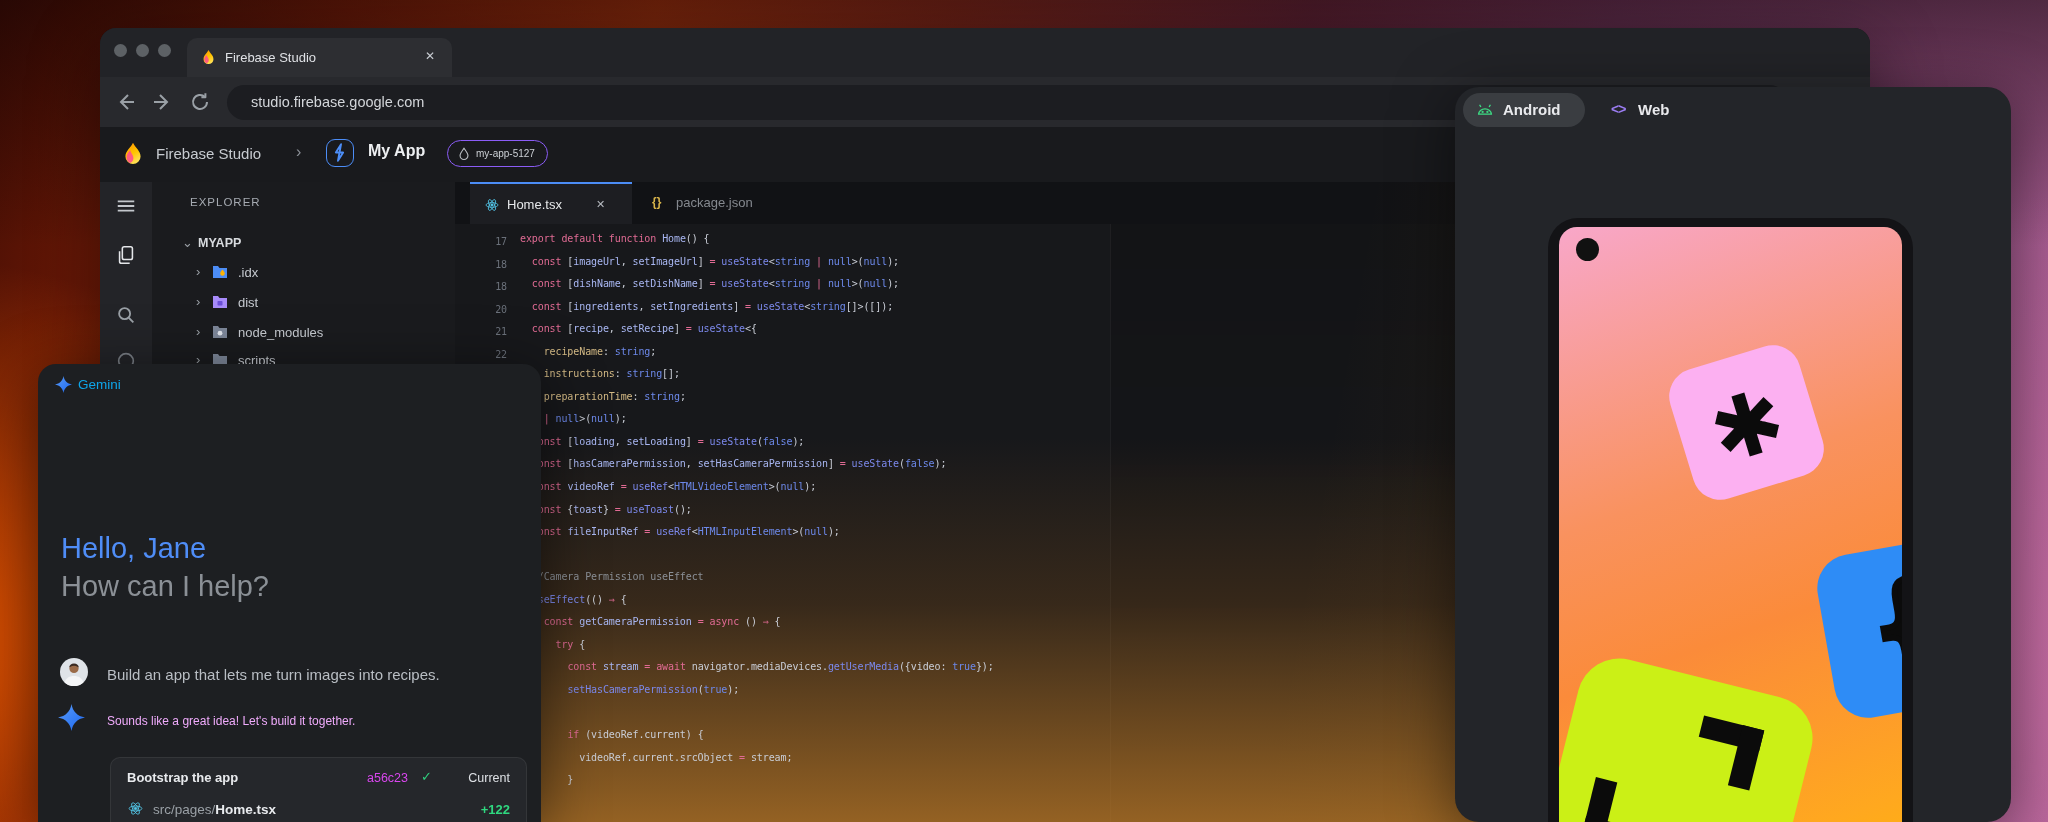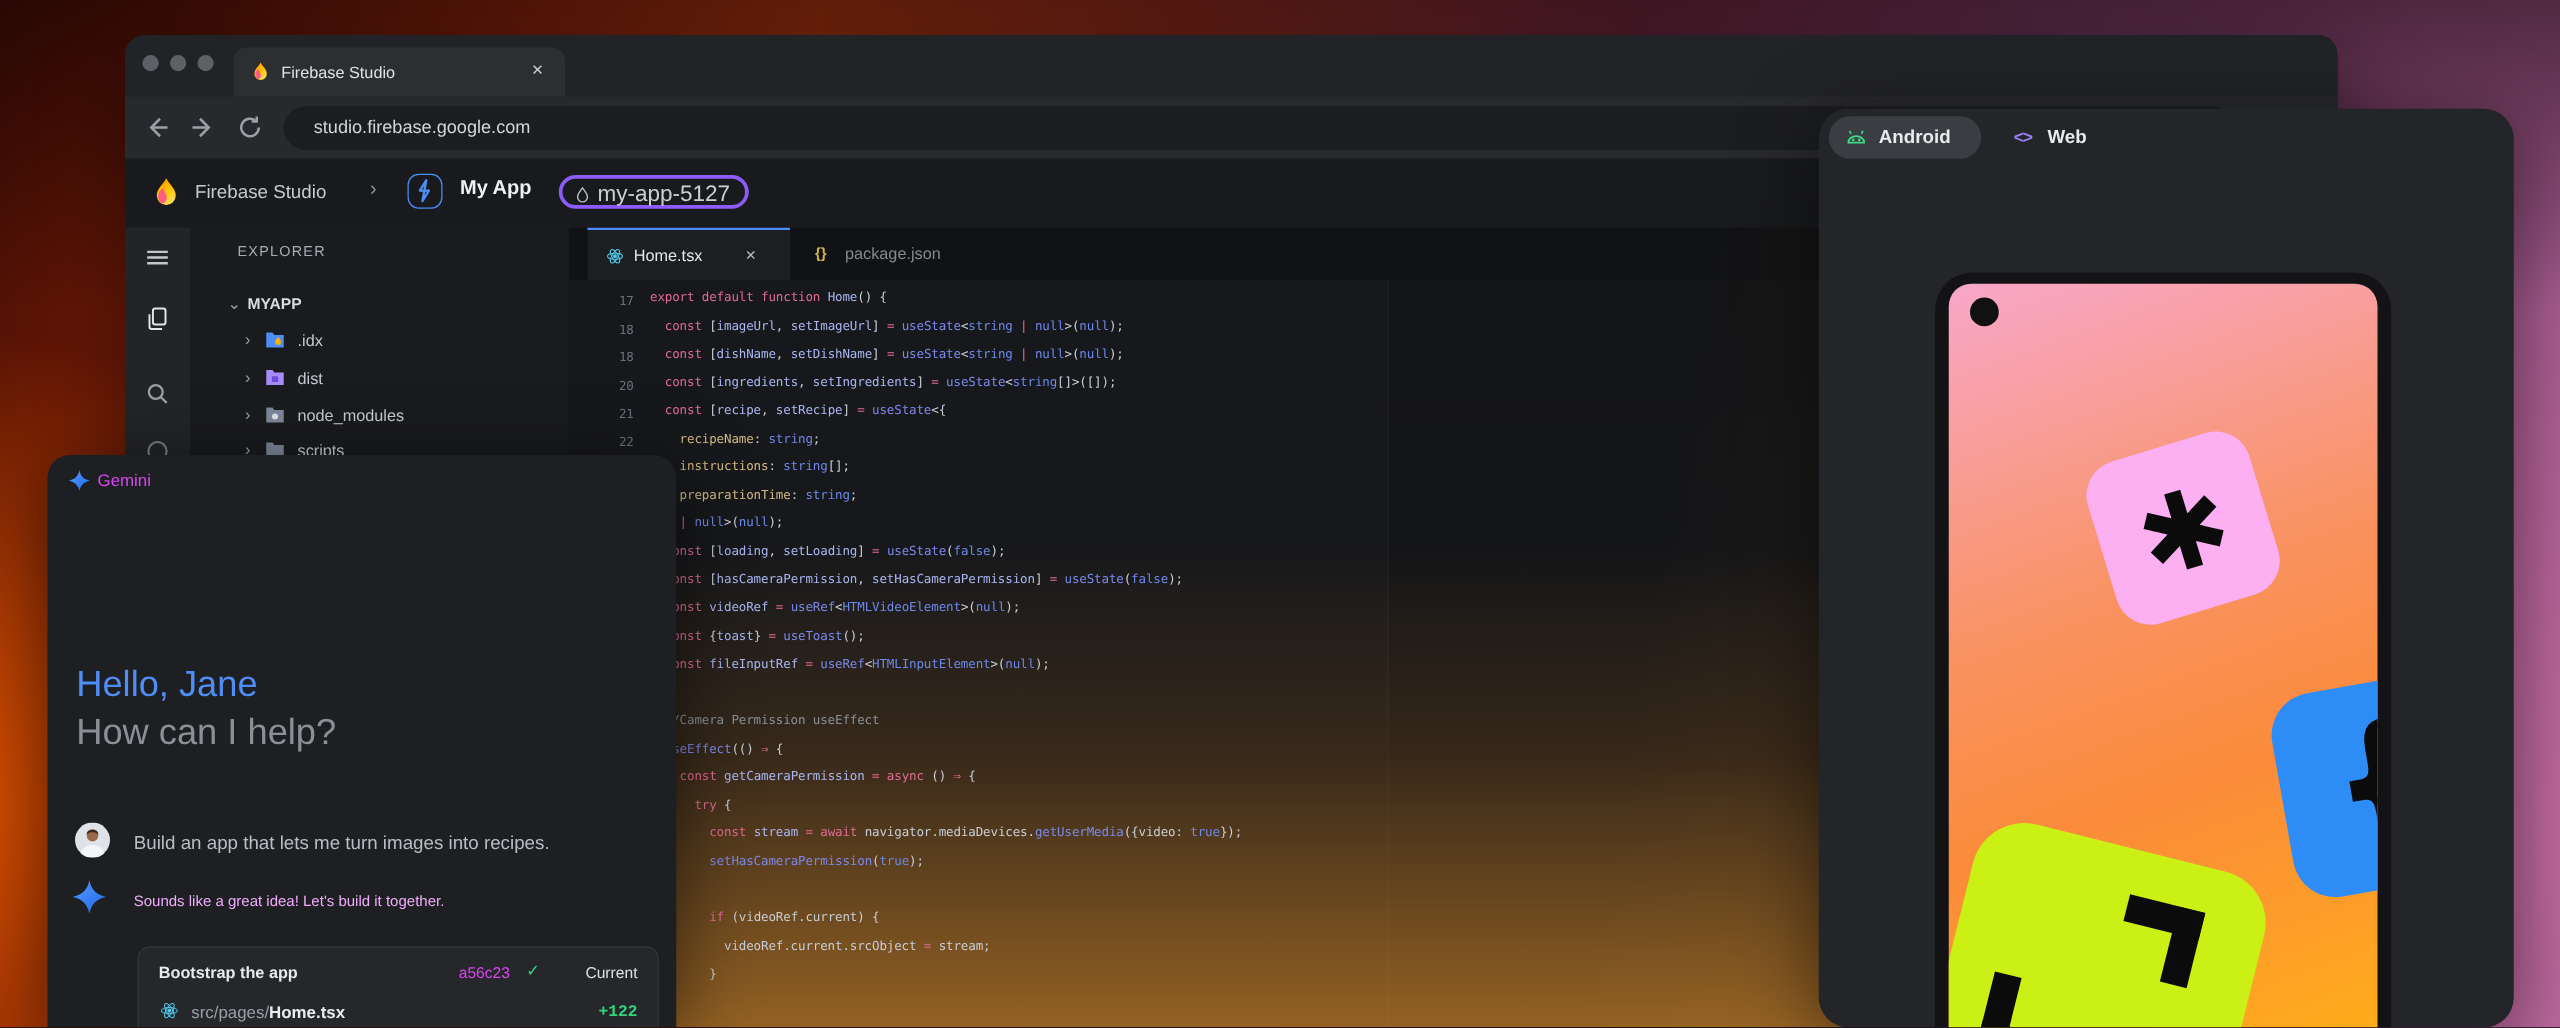--- a/index.html
+++ b/index.html
@@ -26,22 +26,22 @@
   .toolbar { left:0; top:49px; width:100%; height:50px; background:#28292d; }
   .nav-ic { top:13px; width:24px; height:24px; color:#9aa0a6; }
   .urlpill { left:127px; top:8px; width:1560px; height:35px; border-radius:18px; background:#1c1d21; }
   .urltext { left:24px; top:9px; font-size:14.5px; color:#d3d6da; }
 
   .appheader { left:0; top:99px; width:100%; height:55px; background:#191a1d; }
   .brand { left:56px; top:18px; font-size:15px; color:#c7cbd0; }
   .crumb-sep { left:196px; top:16px; font-size:16px; color:#8b9097; }
   .protoicon { left:226px; top:12px; width:28px; height:28px; border:1.6px solid #4c8df6; border-radius:9px; }
   .projname { left:268px; top:15px; font-size:16px; font-weight:700; color:#eef0f2; }
-  .projpill { left:347px; top:13px; height:27px; padding:0 12px 16px 28px; border:3px solid #8b5cf6; border-radius:14px;
-    font-size:18px; color:#ccd0d5; line-height:25px; }
+  .projpill { left:347px; top:13px; height:27px; padding:0 12px 16px 28px; border:1px solid #8b5cf6; border-radius:14px;
+    font-size:10px; color:#ccd0d5; line-height:25px; }
 
   
   .activitybar { left:0; top:154px; width:52px; height:640px; background:#232428; }
   .act-ind { left:0; top:197px; width:3px; height:64px; background:#7b87f0; border-radius:0 2px 2px 0; }
   .act-ic { left:15px; width:22px; height:22px; color:#d2d5da; }
   .explorer { left:52px; top:154px; width:303px; height:640px; background:#1a1b1e; }
   .exp-title { left:38px; top:14px; font-size:11.5px; letter-spacing:1px; color:#a6abb2; }
   .tree-row { left:0; height:28px; width:100%; color:#c6cad0; font-size:13px; }
   .tr-chev { position:absolute; color:#9aa0a6; font-size:13px; top:5px; }
   .tr-label { position:absolute; top:6px; }
@@ -61,33 +61,33 @@
      font-family:"DejaVu Sans Mono", monospace; font-size:10px; letter-spacing:-0.1px; }
   .code-line { position:relative; height:22.55px; }
   .gutter { position:absolute; left:0; width:52px; text-align:right; color:#6b717b; top:8px; }
   .code-text { position:absolute; left:65px; top:5px; white-space:pre; }
   .tk-k { color:#e16b94; } .tk-v { color:#a9b7f3; } .tk-f { color:#7c89ec; }
   .tk-t { color:#6d89ea; } .tk-p { color:#d4ba85; } .tk-w { color:#c9cdd6; } .tk-c { color:#8b9097; }
 
   
   .gpanel { left:38px; top:364px; width:503px; height:458px; background:#1d1f22; border-radius:18px 18px 0 0;
     z-index:30; box-shadow:0 12px 60px rgba(0,0,0,.55); overflow:hidden; }
-  .gheader-label { left:40px; top:13px; font-size:13.5px; color:#d946ef; }
+  .gheader-label { left:40px; top:13px; font-size:13.5px; color:#0ea5e9; }
   .greet1 { left:23px; top:168px; font-size:29px; font-weight:500; color:#4f8df7; }
   .greet2 { left:23px; top:206px; font-size:29px; font-weight:500; color:#8b9096; }
   .umsg { left:69px; top:302px; font-size:15px; color:#b9bec4; }
   .amsg { left:69px; top:350px; font-size:12px; color:#f0abfc; }
   .gcard { left:72px; top:393px; width:417px; height:110px; background:#25272b; border:1px solid rgba(255,255,255,0.07); border-radius:10px; }
   .gcard-title { left:16px; top:12px; font-size:13px; font-weight:700; color:#e8eaed; }
   .gcard-hash { right:118px; top:13px; font-size:12.5px; color:#d946ef; }
   .gcard-check { right:94px; top:11px; font-size:13px; color:#2fce7d; }
   .gcard-status { right:16px; top:13px; font-size:12.5px; color:#dde0e4; }
   .gcard-path { left:42px; top:44px; font-size:13.5px; color:#9aa0a6; }
   .gcard-path b { color:#e9ebee; }
-  .gcard-adds { right:16px; top:44px; font-size:13px; font-weight:700; color:#2fd77f;font-family:Liberation Mono, monospace; }
+  .gcard-adds { right:16px; top:44px; font-size:13px; font-weight:700; color:#2fd77f; }
 
   
   .pcard { left:1455px; top:87px; width:556px; height:735px; background:#232529; border-radius:24px;
     z-index:20; box-shadow:0 12px 60px rgba(0,0,0,.5); overflow:hidden; }
   .seg-android { left:8px; top:6px; width:122px; height:34px; background:#3a3d41; border-radius:18px; }
   .seg-label { position:absolute; top:8px; font-size:15px; font-weight:600; color:#e9eaed; }
   .seg-web { left:148px; top:6px; width:90px; height:34px; }
   .webglyph { position:absolute; left:8px; top:8px; font-size:14px; font-weight:700; color:#9b7df2; letter-spacing:-1px; }
   .phone { left:93px; top:131px; width:365px; height:700px; background:#131316; border-radius:30px; }
   .screen { left:11px; top:9px; width:343px; height:690px; border-radius:18px; overflow:hidden;

